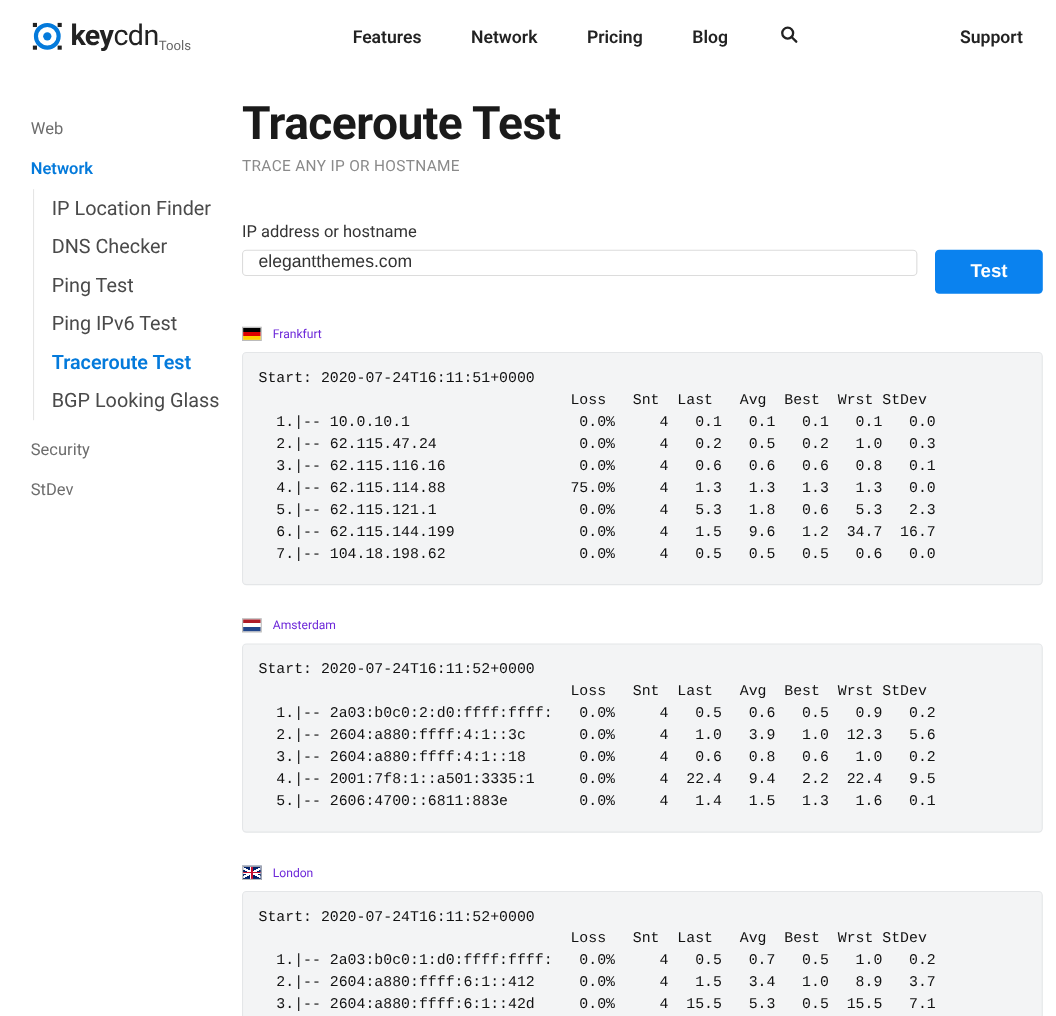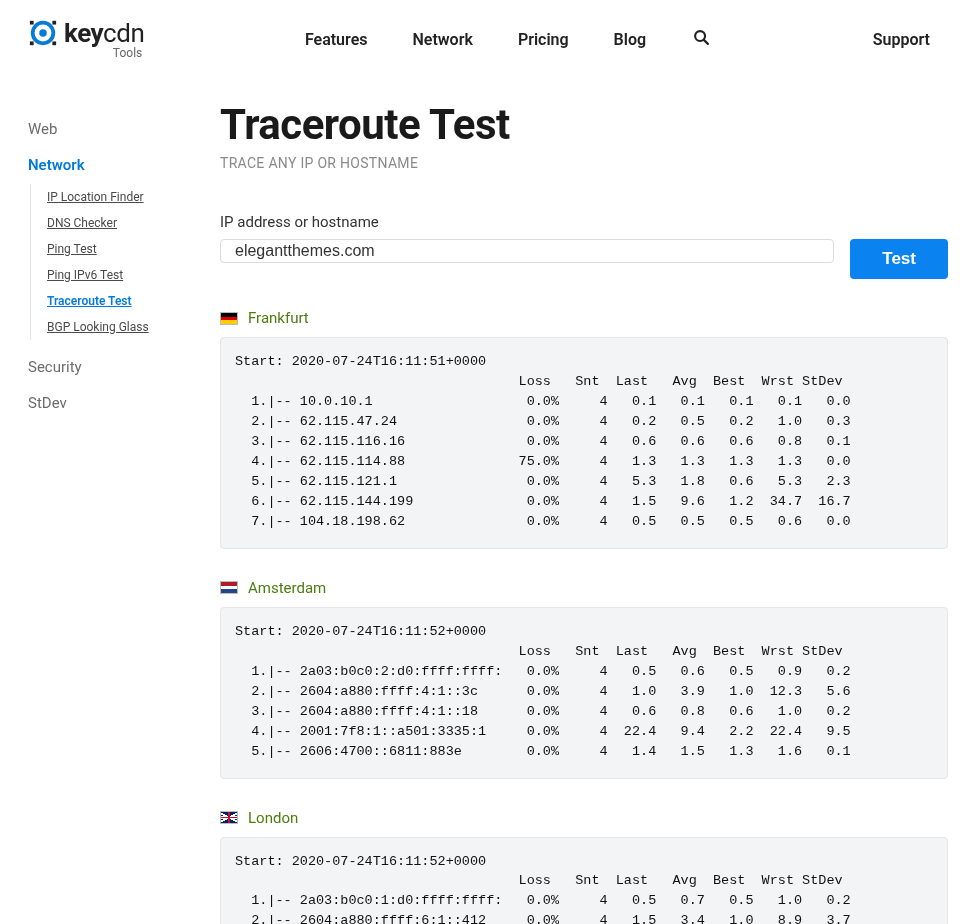--- a/index.html
+++ b/index.html
@@ -1,21 +1,21 @@
 <!DOCTYPE html>
 <html><head>
 <meta charset="utf-8">
 <style>
   * { box-sizing: border-box; margin: 0; padding: 0; }
   body { font-family: "Segoe UI", -apple-system, Roboto, "Helvetica Neue", Arial, sans-serif; color: #333; background:#fff; }
   a { text-decoration: none; color: inherit; }
 
   
   .topbar { display:flex; align-items:center; justify-content:space-between; padding:18px 30px 14px 28px; }
-  .brand { display:flex; flex-direction:column; align-items:flex-start; }
+  .brand { display:flex; flex-direction:row; align-items:flex-start; }
   .logo { display:flex; align-items:center; }
   .logo-icon { width:30px; height:30px; position:relative; margin-right:6px; }
   .logo-icon svg { width:30px; height:30px; display:block; }
   .logo-text { font-size:26px; font-weight:400; color:#222; letter-spacing:-0.5px; }
   .logo-text strong { font-weight:700; }
   .brand-sub { font-size:12px; color:#666; align-self:flex-end; margin-top:-2px; margin-right:2px; }
 
   .navlinks { display:flex; align-items:center; gap:45px; }
   .navlinks a { font-size:16px; font-weight:600; color:#222; }
   .search-btn { background:none; border:none; cursor:pointer; padding:2px; }
@@ -23,34 +23,34 @@
   .support { font-size:16px; font-weight:600; color:#222; }
 
   
   .page { display:flex; padding: 8px 12px 0 28px; }
   .sidebar { width:192px; flex:0 0 192px; padding-top:20px; }
   .main { flex:1; padding-left:0; max-width:732px; }
 
   .side-head { font-size:15px; color:#6d6d6d; font-weight:400; margin:18px 0 10px 0; cursor:pointer; }
   .side-head.active { color:#047adb; font-weight:600; }
   .subnav { border-left:1px solid #e5e5e5; margin-left:2px; padding-left:16px; margin-top:4px; }
-  .subnav a { display:block; font-size:12px; color:#4a4a4a; padding:4px 0; line-height:1.5;text-decoration:underline; }
+  .subnav a { display:block; font-size:18px; color:#4a4a4a; padding:4px 0; line-height:1.5; }
   .subnav a.active { color:#047adb; font-weight:600; }
 
   .title { font-size:42px; font-weight:700; color:#1a1a1a; margin-top:18px; letter-spacing:-0.5px; }
   .subtitle { font-size:14px; color:#8a8a8a; letter-spacing:0.3px; margin-top:6px; }
 
   .form-label { font-size:15px; color:#333; margin-top:42px; margin-bottom:8px; }
   .form-row { display:flex; gap:16px; align-items:stretch; }
   .host-input { flex:1; border:1px solid #dcdcdc; border-radius:4px; padding:10px 14px; font-size:16px; color:#333; height:24px; }
   .test-btn { background:#0a82ef; color:#fff; border:none; border-radius:4px; font-size:17px; font-weight:700; padding:0 32px; height:40px; cursor:pointer;text-align:center; }
 
   .loc { display:flex; align-items:center; gap:10px; margin-top:30px; margin-bottom:10px; }
   .flag { width:18px; height:13px; display:inline-block; border:1px solid #bbb; position:relative; overflow:hidden; }
-  .loc-name { font-size:15px; color:#4d7c0f; }
+  .loc-name { font-size:11px; color:#6d28d9; }
 
   .result { background:#f3f4f5; border:1px solid #e4e6e8; border-radius:4px; padding:14px 14px 16px 14px; font-family: Consolas, "Courier New", monospace; font-size:13.5px; color:#111; line-height:1.48; white-space:pre; overflow-x:auto; }
 
   
   .flag-de { background: linear-gradient(to bottom, #000 0 33.3%, #dd0000 33.3% 66.6%, #ffce00 66.6% 100%); }
   .flag-nl { background: linear-gradient(to bottom, #ae1c28 0 33.3%, #fff 33.3% 66.6%, #21468b 66.6% 100%); }
   .flag-gb { background:#012169; }
   .flag-gb::before, .flag-gb::after { content:""; position:absolute; }
   .flag-gb::before { left:0; top:0; right:0; bottom:0;
     background:

